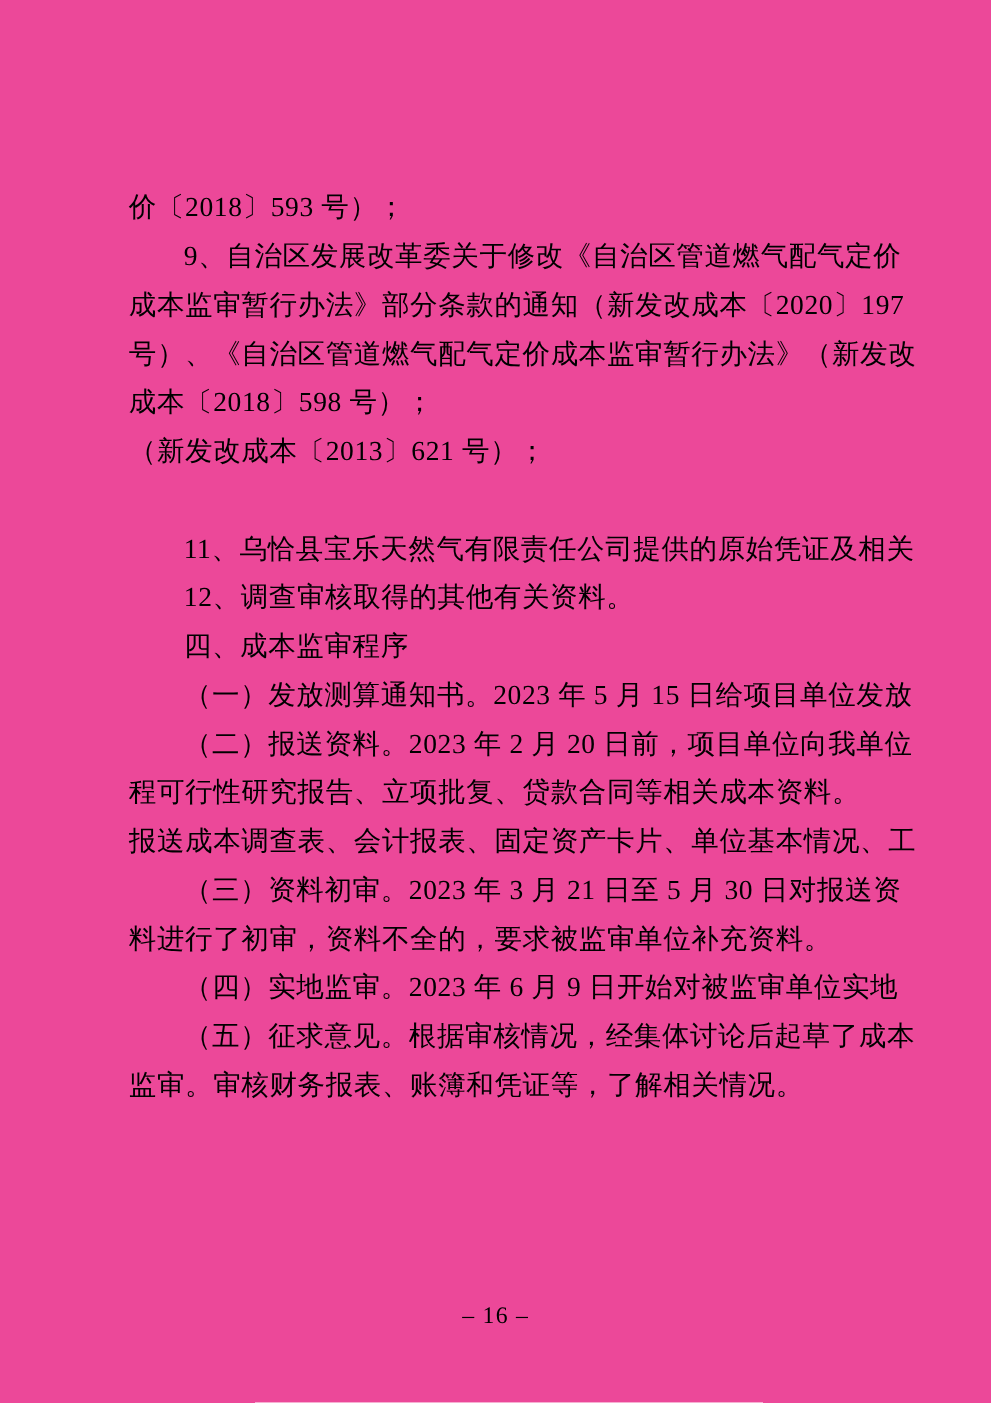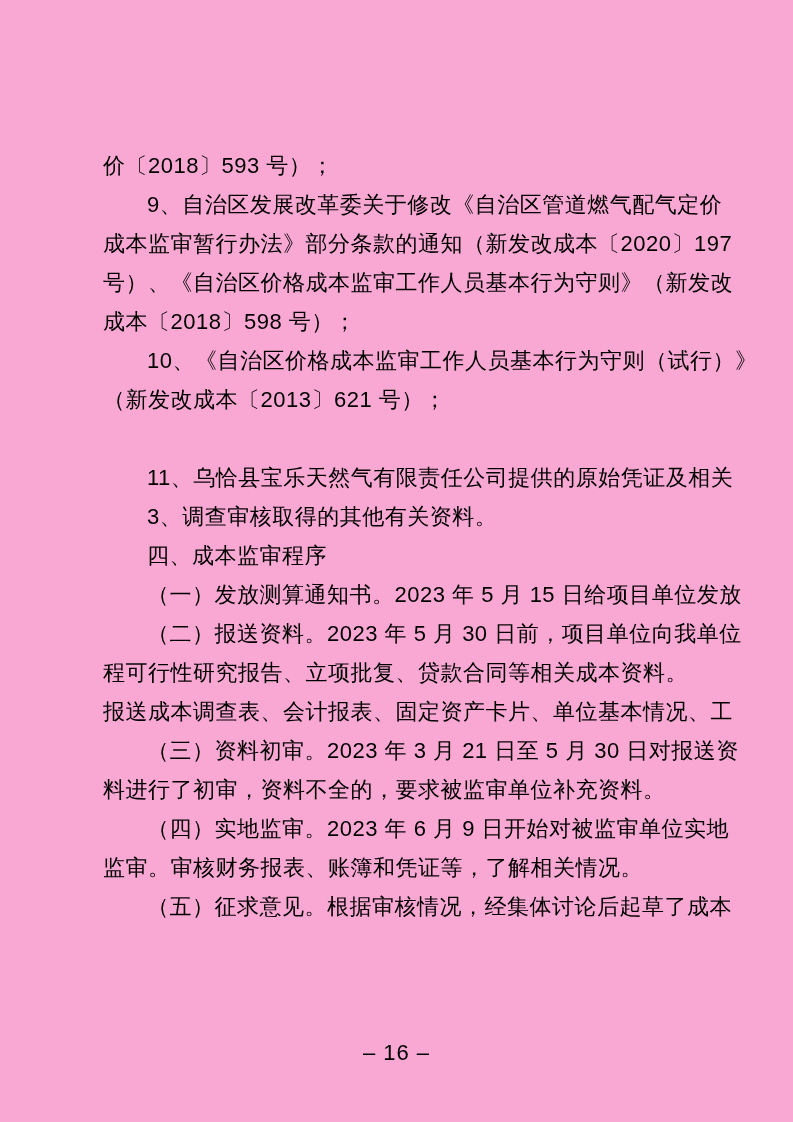--- a/index.html
+++ b/index.html
@@ -4,23 +4,23 @@
 <style>
   html, body {
     margin: 0;
     padding: 0;
     background: #ffffff;
   }
   .page {
     position: relative;
     width: 793px;
     height: 1122px;
-    background: #f9a8d4;
+    background: #ec4899;
     overflow: hidden;
-    font-family: Liberation Sans, sans-serif;
+    font-family: Liberation Serif, serif;
     color: #000000;
   }
   .content {
     position: absolute;
     left: 103px;
     top: 146px;
     width: 612px;
   }
   .line {
     height: 39px;
@@ -42,46 +42,45 @@
   }
   .blank-line {
     height: 39px;
   }
   .footer {
     position: absolute;
     left: 0;
     top: 1038px;
     width: 100%;
     text-align: center;
-    font-size: 22px;
+    font-size: 19px;
     line-height: 30px;
     letter-spacing: 1px;
   }
 </style>
 </head>
 <body>
 
 <div class="page">
   <div class="content">
     <div class="line short">价〔2018〕593 号）；</div>
     <div class="line indent">9、自治区发展改革委关于修改《自治区管道燃气配气定价</div>
     <div class="line">成本监审暂行办法》部分条款的通知（新发改成本〔2020〕197</div>
-    <div class="line">号）、《自治区价格成本监审工作人员基本行为守则》（新发改</div>
+    <div class="line">号）、《自治区管道燃气配气定价成本监审暂行办法》（新发改</div>
     <div class="line short">成本〔2018〕598 号）；</div>
-    <div class="line indent">10、《自治区价格成本监审工作人员基本行为守则（试行）》</div>
     <div class="line short">（新发改成本〔2013〕621 号）；</div>
     <div class="blank-line"></div>
     <div class="line indent">11、乌恰县宝乐天然气有限责任公司提供的原始凭证及相关</div>
-    <div class="line short indent">3、调查审核取得的其他有关资料。</div>
+    <div class="line short indent">12、调查审核取得的其他有关资料。</div>
     <div class="line short indent">四、成本监审程序</div>
     <div class="line indent">（一）发放测算通知书。2023 年 5 月 15 日给项目单位发放</div>
-    <div class="line indent">（二）报送资料。2023 年 5 月 30 日前，项目单位向我单位</div>
+    <div class="line indent">（二）报送资料。2023 年 2 月 20 日前，项目单位向我单位</div>
     <div class="line short">程可行性研究报告、立项批复、贷款合同等相关成本资料。</div>
     <div class="line">报送成本调查表、会计报表、固定资产卡片、单位基本情况、工</div>
     <div class="line indent">（三）资料初审。2023 年 3 月 21 日至 5 月 30 日对报送资</div>
     <div class="line short">料进行了初审，资料不全的，要求被监审单位补充资料。</div>
     <div class="line indent">（四）实地监审。2023 年 6 月 9 日开始对被监审单位实地</div>
+    <div class="line indent">（五）征求意见。根据审核情况，经集体讨论后起草了成本</div>
     <div class="line short">监审。审核财务报表、账簿和凭证等，了解相关情况。</div>
-    <div class="line indent">（五）征求意见。根据审核情况，经集体讨论后起草了成本</div>
   </div>
 
   <div class="footer">– 16 –</div>
 </div>
 
 </body></html>

